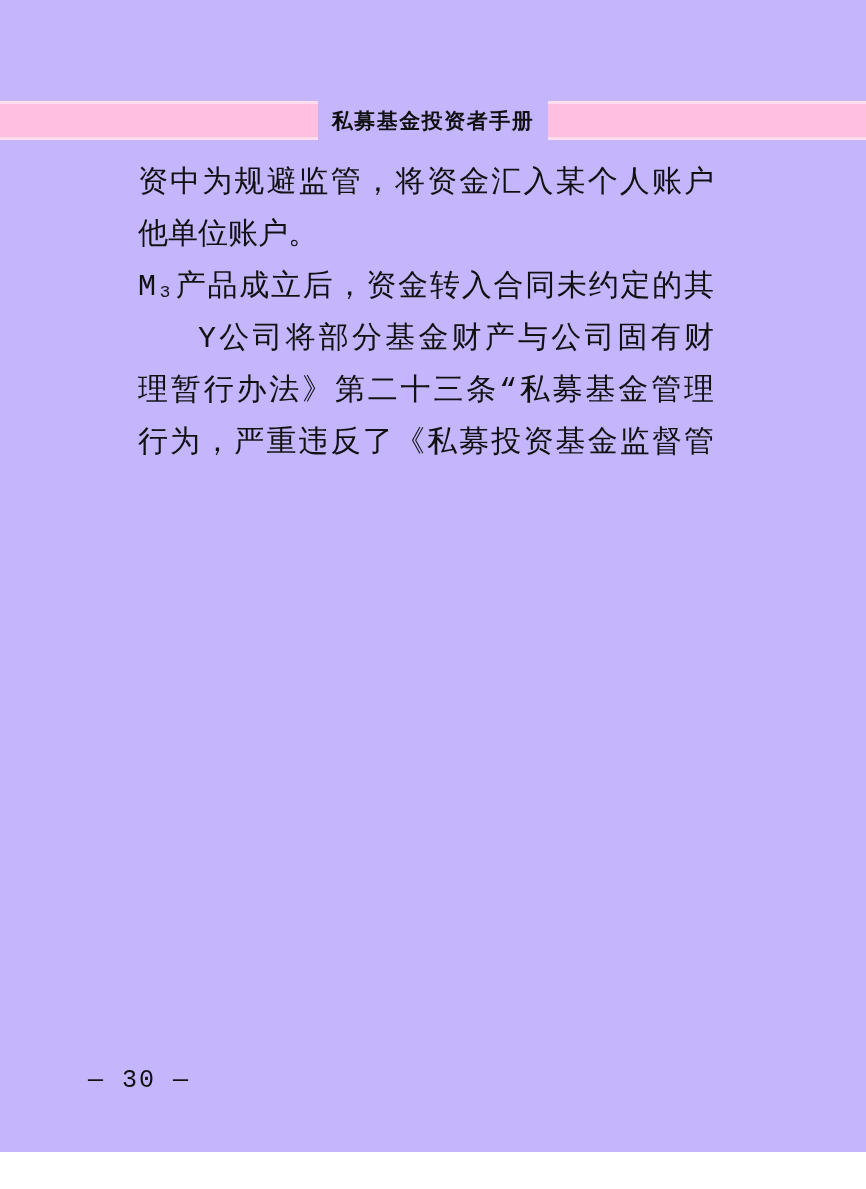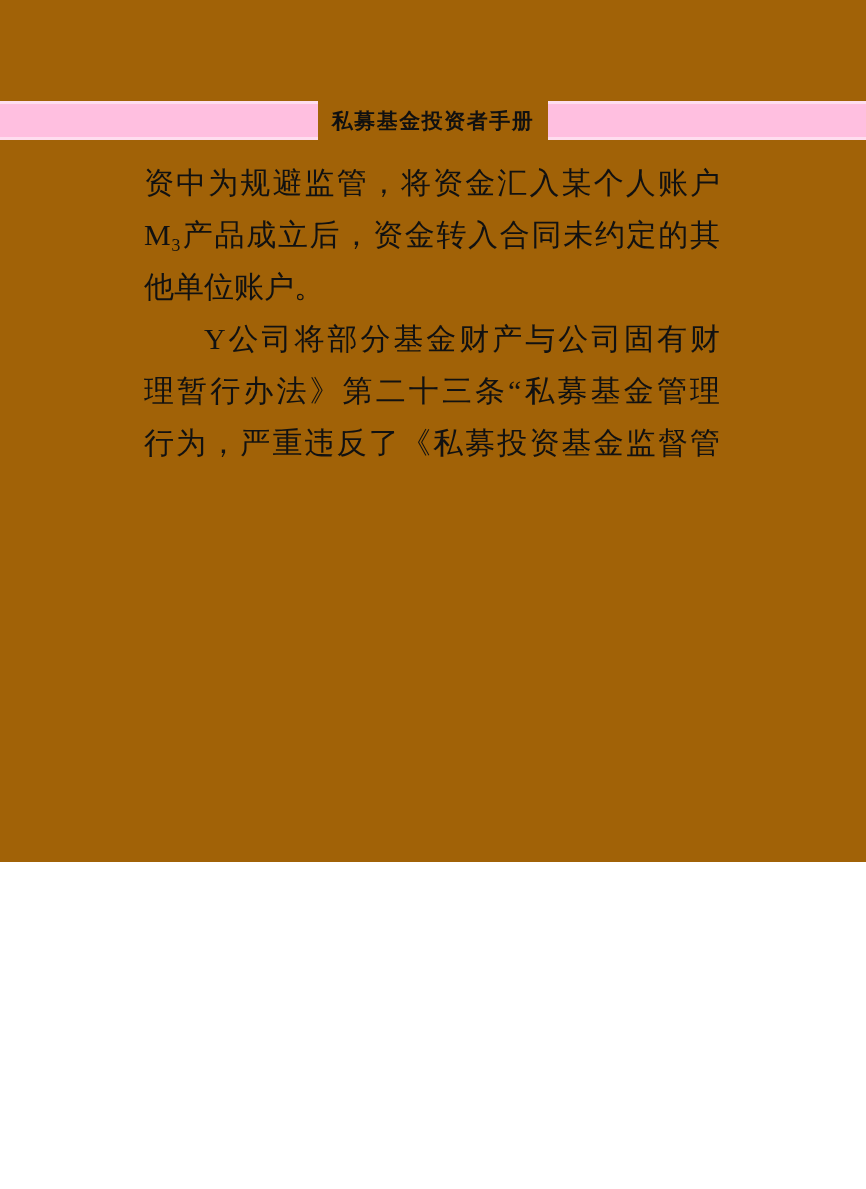--- a/index.html
+++ b/index.html
@@ -1,21 +1,21 @@
 <!DOCTYPE html>
 <html lang="zh" style="--band-pink: #ffbfe0; --band-halo: #ffddef; --text: #121212;"><head>
 <meta charset="utf-8">
 <style>
   html,body{margin:0;padding:0;background:#ffffff;}
   .page{
     position:relative;
-    width:866px;height:862px;
-    background:#a16207;
+    width:866px;height:1152px;
+    background:#c4b5fd;
     overflow:hidden;
-    font-family:Liberation Serif, serif;
+    font-family:Liberation Mono, monospace;
     color:var(--text,#121212);
   }
   
   .running-head{
     position:absolute;left:0;top:101px;width:866px;height:39px;
     display:flex;align-items:center;
   }
   .band{
     flex:1 1 0;height:33px;
     background:var(--band-pink,#ffbfe0);
@@ -26,21 +26,21 @@
     flex:0 0 auto;
     padding:0 14px;
     font-size:21px;
     font-weight:bold;
     letter-spacing:1.5px;
     white-space:nowrap;
     color:#101010;
   }
   
   .body-block{
-    position:absolute;left:144px;top:157px;width:576px;
+    position:absolute;left:138px;top:157px;width:576px;
   }
   .paragraph{margin:0;}
   .line{
     font-size:30px;
     line-height:52px;
     height:52px;
     white-space:nowrap;
     text-align:justify;
     text-align-last:justify;
     color:#111111;
@@ -61,22 +61,22 @@
 
   <div class="running-head">
     <div class="band"></div>
     <div class="head-title">私募基金投资者手册</div>
     <div class="band"></div>
   </div>
 
   <main class="body-block" id="body-block">
       <div class="paragraph">
         <div class="line">资中为规避监管，将资金汇入某个人账户</div>
+        <div class="line end">他单位账户。</div>
         <div class="line">M₃产品成立后，资金转入合同未约定的其</div>
-        <div class="line end">他单位账户。</div>
       </div>
       <div class="paragraph">
         <div class="line indent">Y公司将部分基金财产与公司固有财</div>
         <div class="line">理暂行办法》第二十三条“私募基金管理</div>
         <div class="line">行为，严重违反了《私募投资基金监督管</div>
       </div>
     </main>
 
   <div class="folio">— 30 —</div>
 

